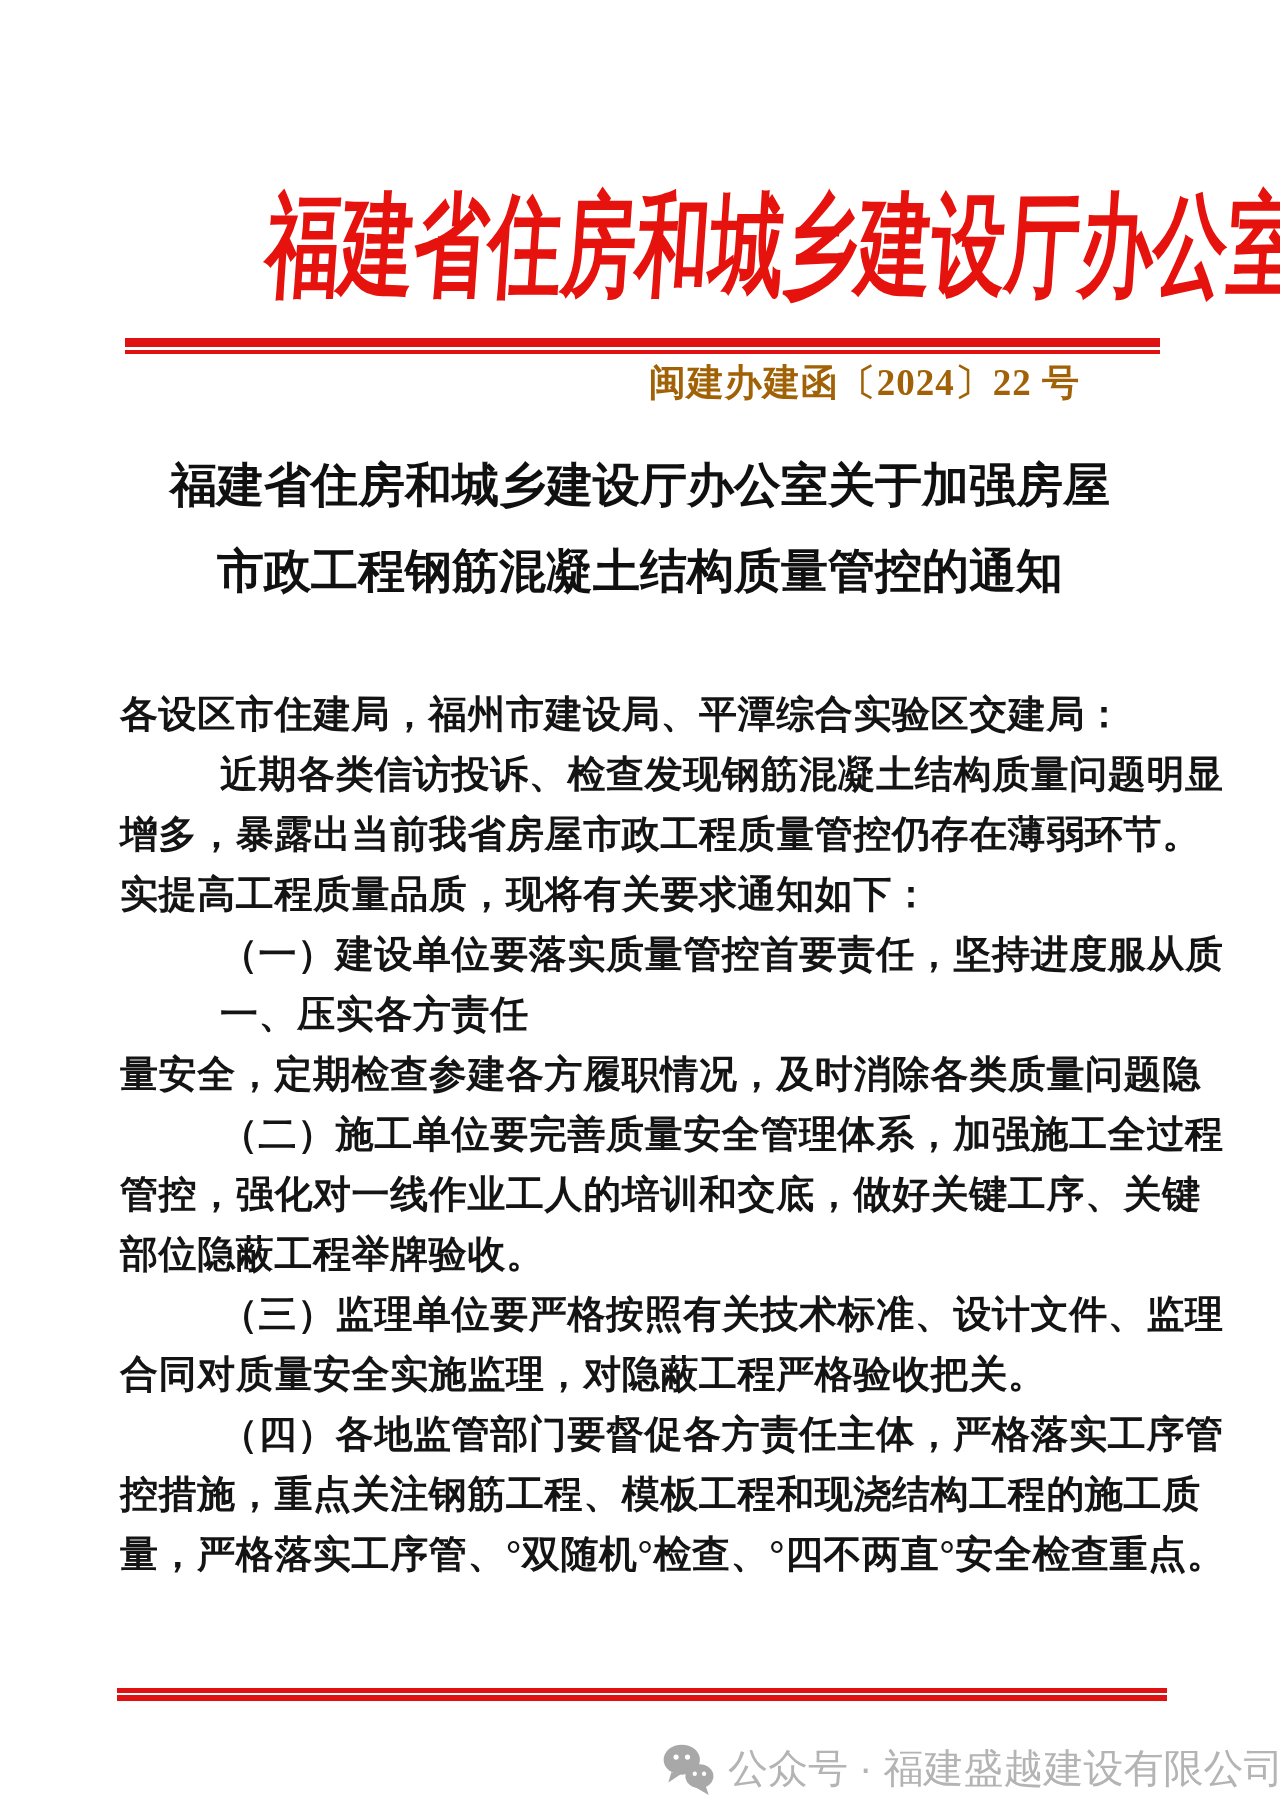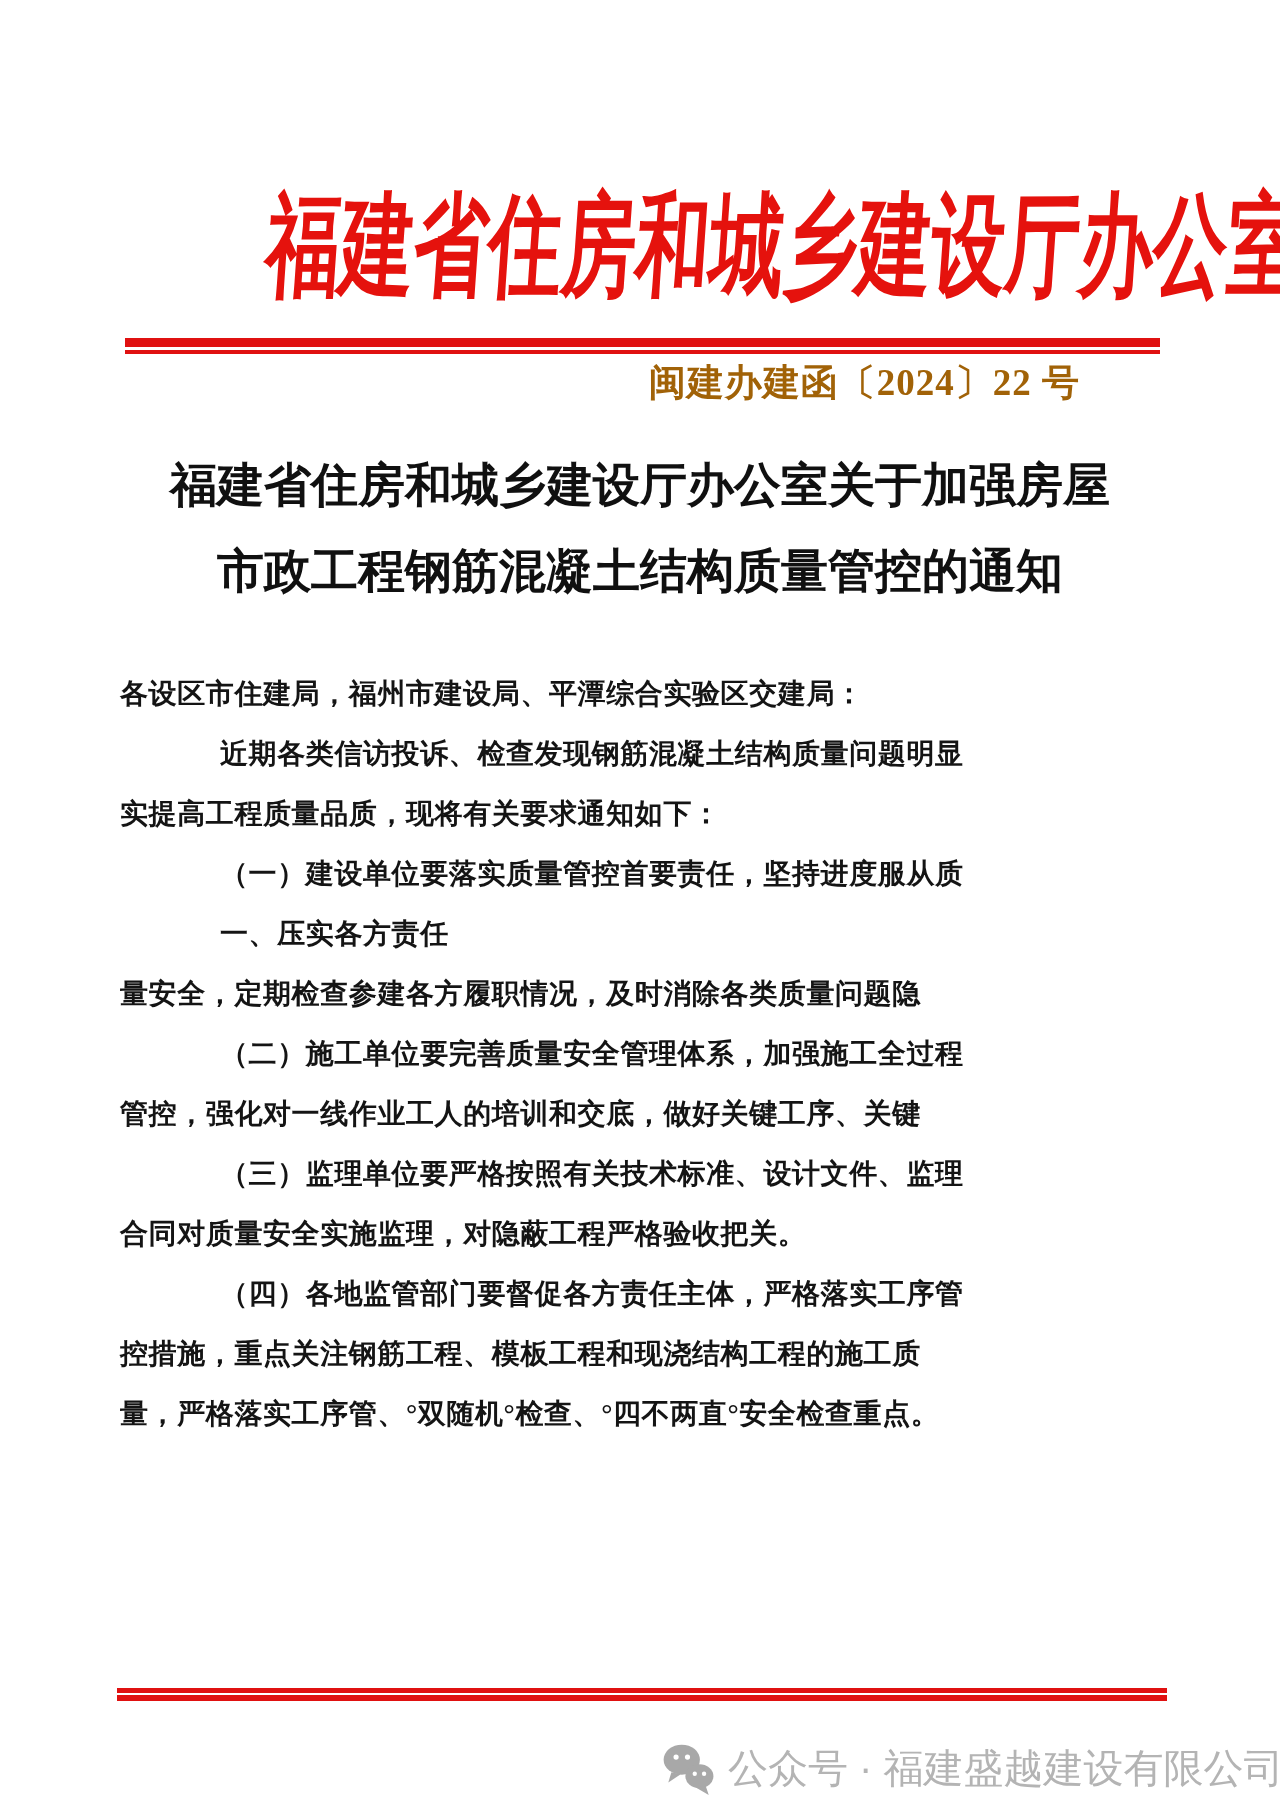--- a/index.html
+++ b/index.html
@@ -31,22 +31,22 @@
     font-size:37px;font-weight:600;letter-spacing:1px;color:#a16207;white-space:nowrap;
   }
   
   .doc-title{
     position:absolute;top:442px;left:0;width:1280px;text-align:center;
     font-size:47px;line-height:86px;font-weight:700;color:#101010;
   }
   .doc-title div{white-space:nowrap;}
   
   .body-text{
-    position:absolute;top:664px;left:120px;width:1048px;
-    font-size:28px;line-height:60px;font-weight:600;letter-spacing:0.6px;color:#141414;
+    position:absolute;top:684px;left:120px;width:1048px;
+    font-size:38px;line-height:60px;font-weight:600;letter-spacing:0.6px;color:#141414;
   }
   .line{white-space:nowrap;}
   .indent{padding-left:100px;}
   
   .footer{
     position:absolute;top:1740px;left:660px;
     display:flex;align-items:center;gap:12px;
     font-family:"Liberation Sans",sans-serif;
     font-size:40px;color:#b4b4b4;white-space:nowrap;
   }
@@ -70,26 +70,28 @@
   <div class="doc-number">闽建办建函〔2024〕22 号</div>
 
   <div class="doc-title">
     <div>福建省住房和城乡建设厅办公室关于加强房屋</div>
     <div>市政工程钢筋混凝土结构质量管控的通知</div>
   </div>
 
   <div class="body-text">
       <div class="line">各设区市住建局，福州市建设局、平潭综合实验区交建局：</div>
       <div class="line indent">近期各类信访投诉、检查发现钢筋混凝土结构质量问题明显</div>
+      <div class="line">增多，暴露出当前我省房屋市政工程质量管控仍存在薄弱环节。</div>
       <div class="line">实提高工程质量品质，现将有关要求通知如下：</div>
       <div class="line indent">（一）建设单位要落实质量管控首要责任，坚持进度服从质</div>
       <div class="line indent">一、压实各方责任</div>
       <div class="line">量安全，定期检查参建各方履职情况，及时消除各类质量问题隐</div>
       <div class="line indent">（二）施工单位要完善质量安全管理体系，加强施工全过程</div>
       <div class="line">管控，强化对一线作业工人的培训和交底，做好关键工序、关键</div>
+      <div class="line">部位隐蔽工程举牌验收。</div>
       <div class="line indent">（三）监理单位要严格按照有关技术标准、设计文件、监理</div>
       <div class="line">合同对质量安全实施监理，对隐蔽工程严格验收把关。</div>
       <div class="line indent">（四）各地监管部门要督促各方责任主体，严格落实工序管</div>
       <div class="line">控措施，重点关注钢筋工程、模板工程和现浇结构工程的施工质</div>
       <div class="line">量，严格落实工序管、°双随机°检查、°四不两直°安全检查重点。</div>
     </div>
 
   <div class="rule rule-bottom">
     <div class="r1"></div>
     <div class="r2"></div>

